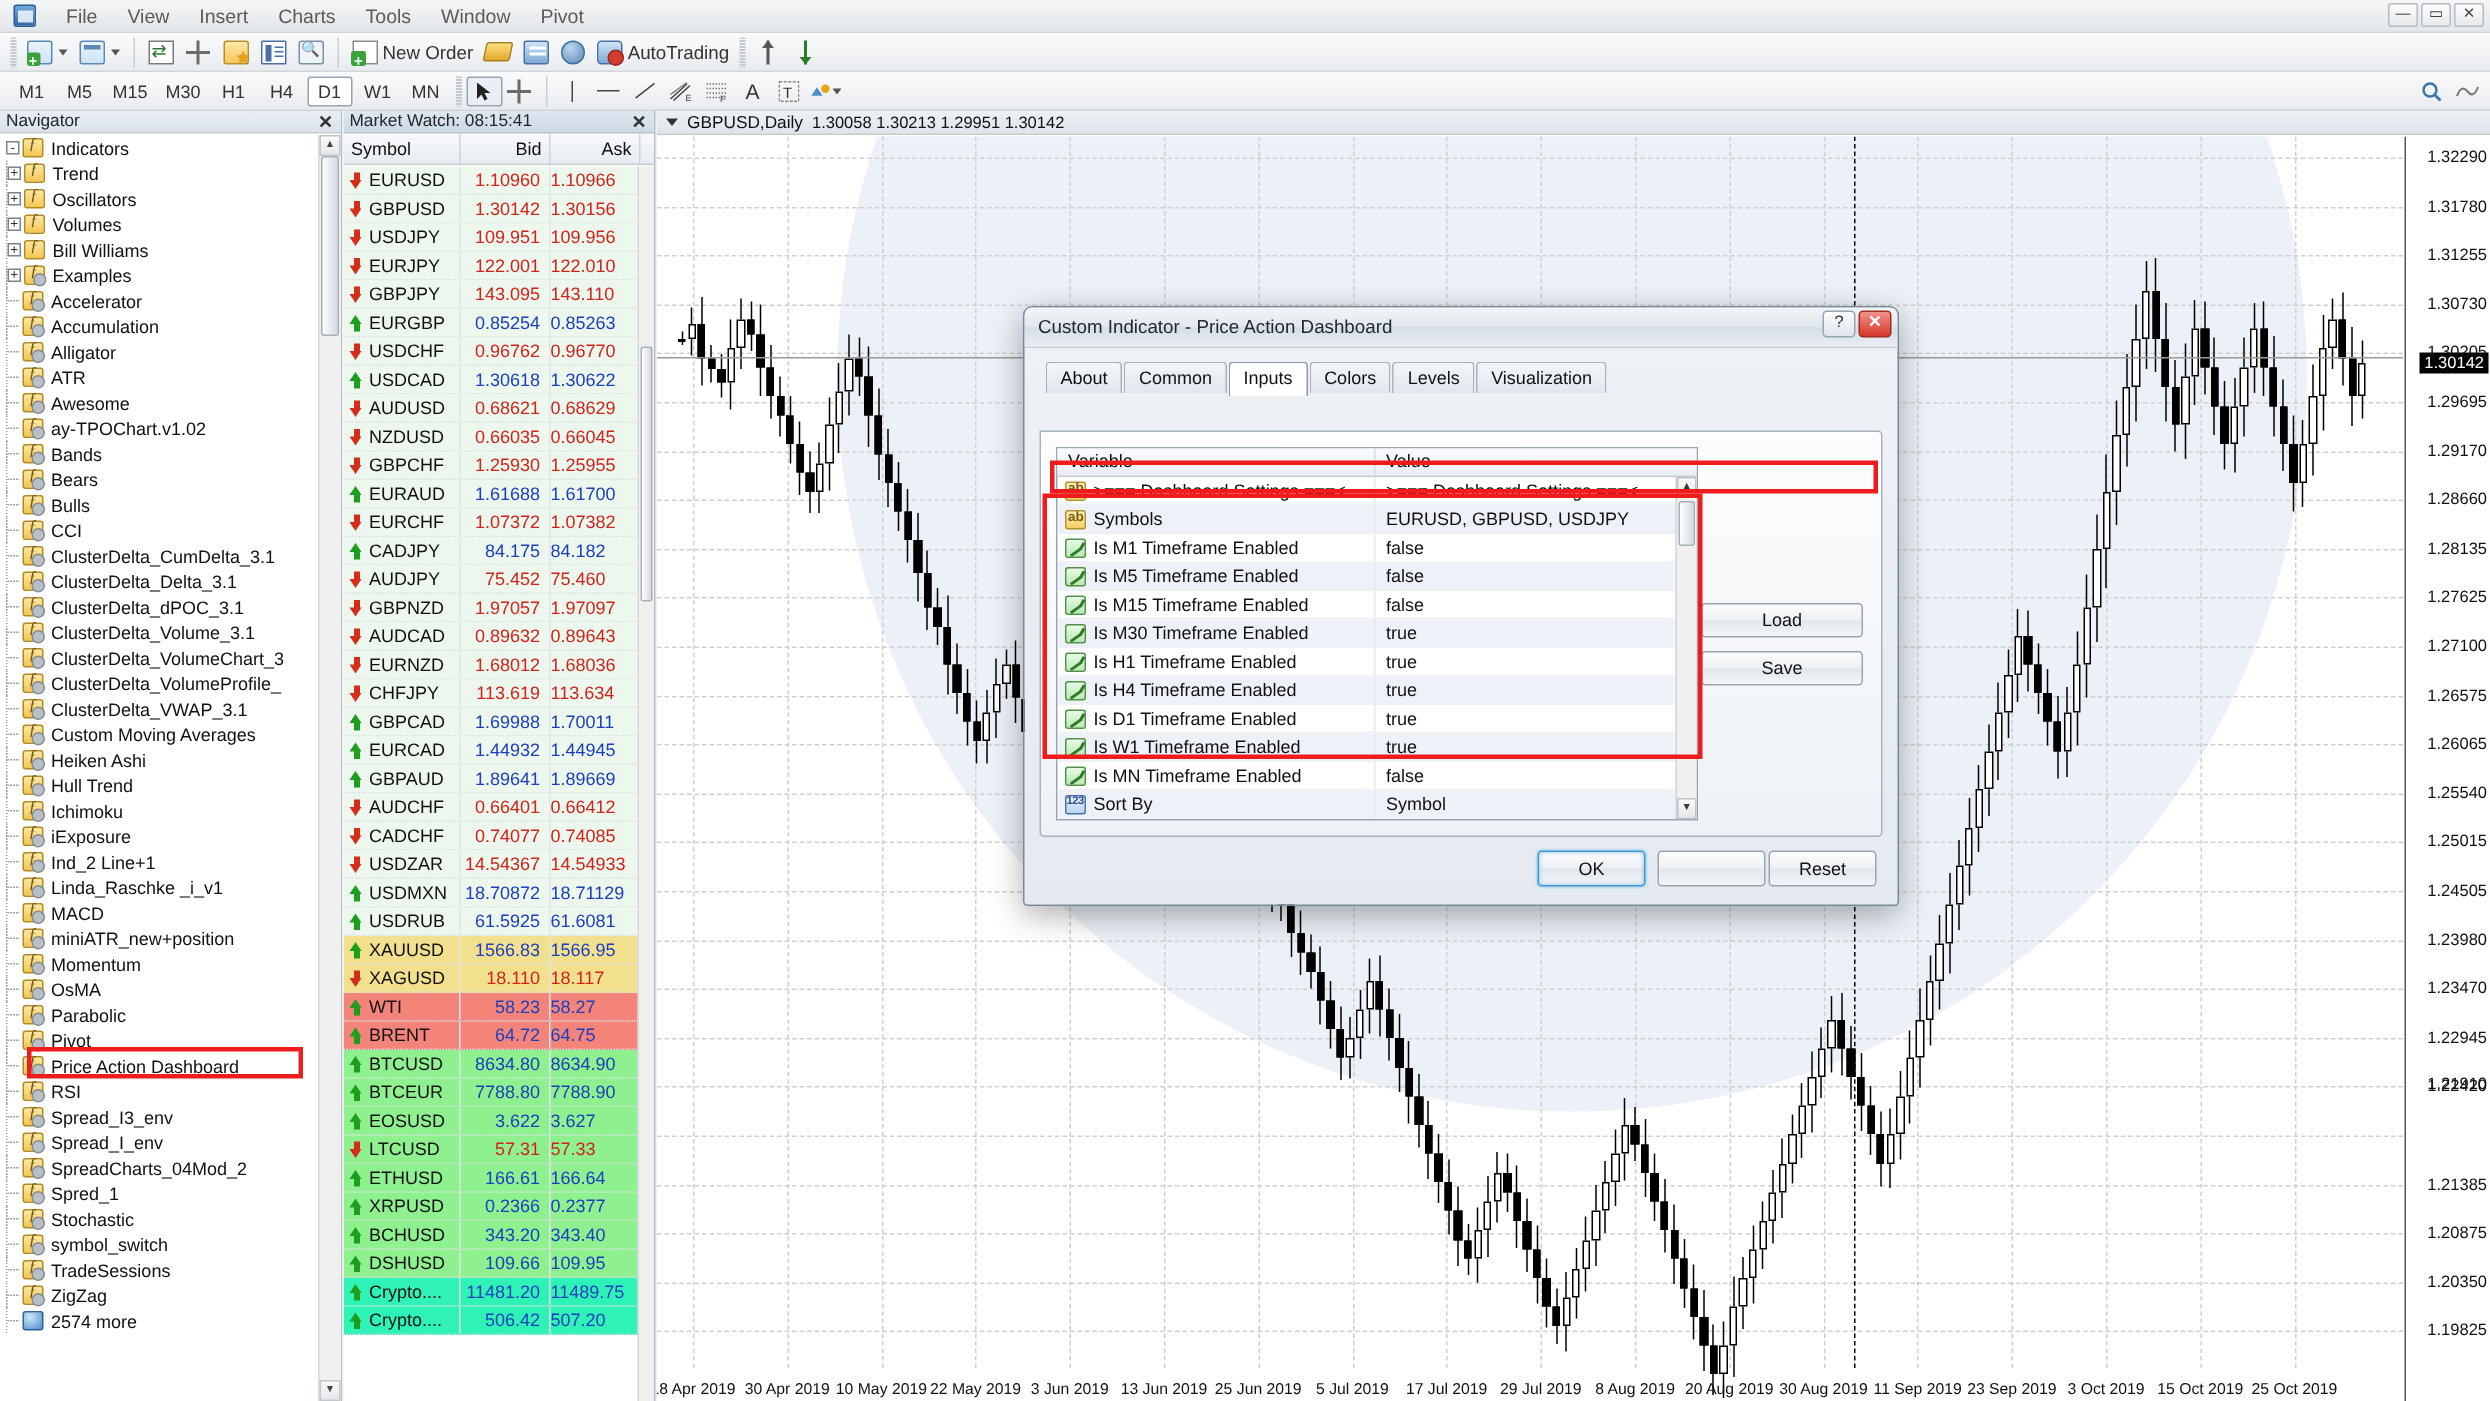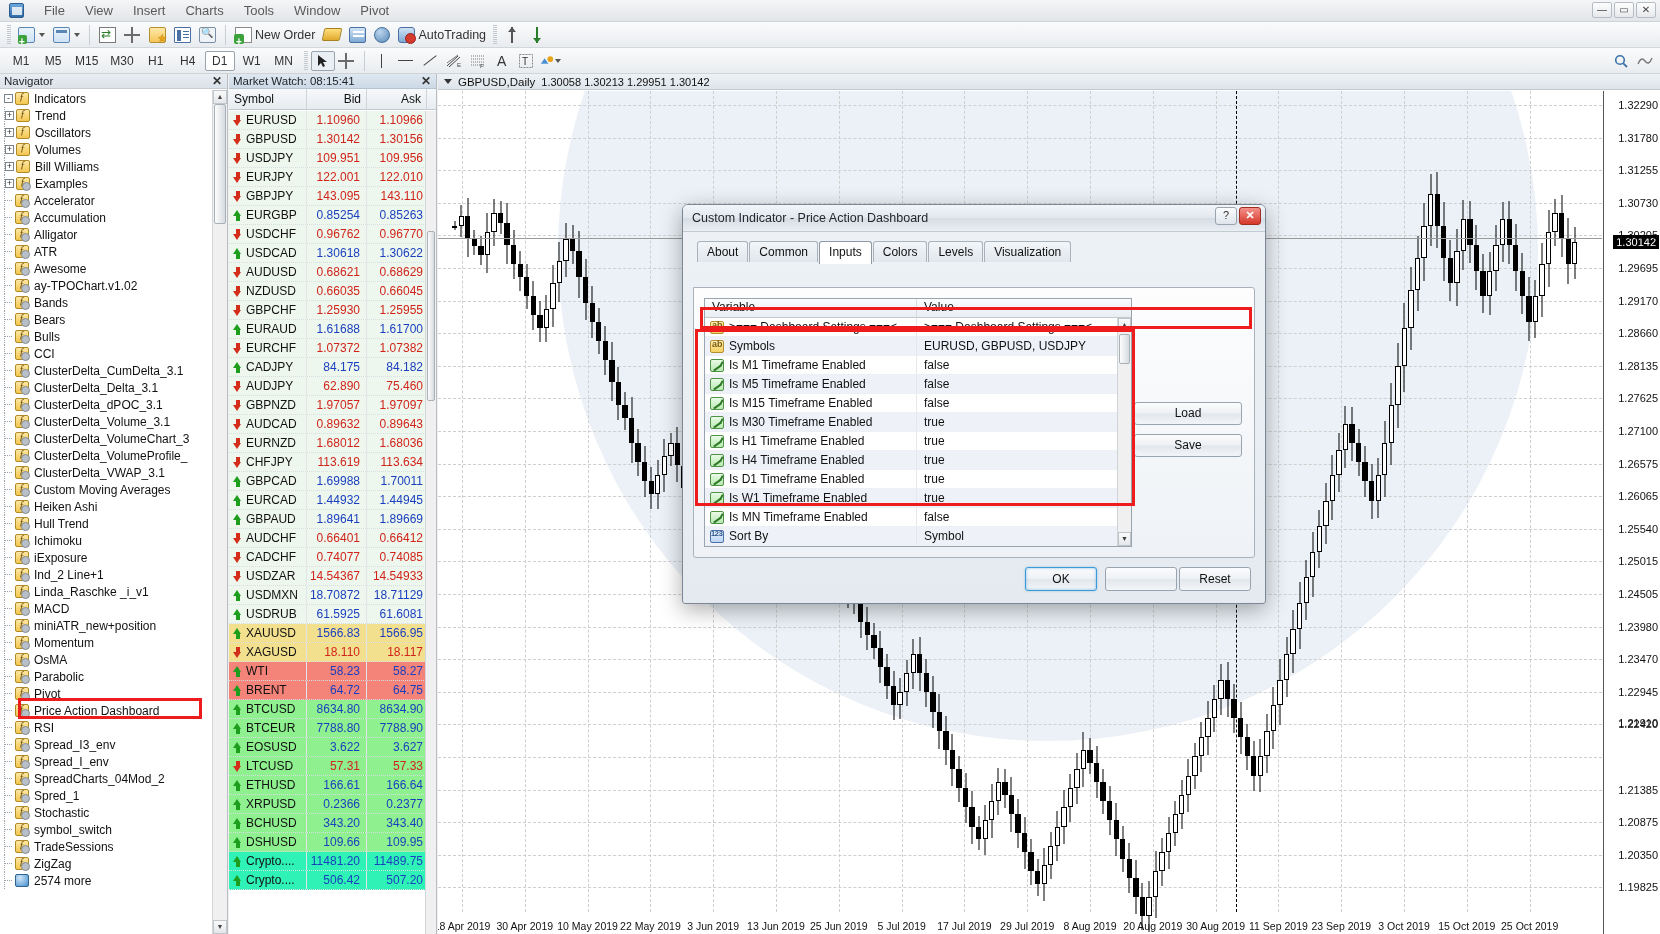--- a/index.html
+++ b/index.html
@@ -146,21 +146,21 @@
   .mw-title .x { position:absolute; right:5px; top:0px; font-size:12px; color:#333; font-weight:bold;}
   .mw-head { display:flex; height:21px; background:linear-gradient(to bottom,#f7f9fb,#e7ecf1); border-bottom:1px solid #c3c9cf; font-size:12px; color:#111;}
   .mw-head div { display:flex; align-items:center; border-right:1px solid #cfd4d9; padding:0 5px;}
   .mw-head .c1 { width:78px; }
   .mw-head .c2 { width:60px; justify-content:flex-end;}
   .mw-head .c3 { width:60px; justify-content:flex-end;}
   .mw-body { position:absolute; top:37px; left:0; right:0; bottom:0; overflow:hidden;}
   .mw-row { display:flex; height:19px; font-size:12px; border-bottom:1px dotted #d8dde2; background:#eef7ee;}
   .mw-row .sym { width:78px; display:flex; align-items:center; gap:4px; padding-left:4px; color:#111; border-right:1px solid #e0e5ea;}
   .mw-row .bid { width:60px; text-align:right; padding-right:6px; line-height:18px; border-right:1px solid #e0e5ea;}
-  .mw-row .ask { width:62px; text-align:right; padding-right:6px; line-height:18px;}
+  .mw-row .ask { width:62px; padding-right:6px; line-height:18px;}
   .arr { width:9px; height:11px; position:relative; flex:none;}
   .arr.up:after { content:""; position:absolute; left:0; top:0; border-left:4.5px solid transparent; border-right:4.5px solid transparent; border-bottom:6px solid #1d9e1d;}
   .arr.up:before { content:""; position:absolute; left:2.5px; top:5px; width:4px; height:6px; background:#1d9e1d;}
   .arr.dn:after { content:""; position:absolute; left:0; bottom:0; border-left:4.5px solid transparent; border-right:4.5px solid transparent; border-top:6px solid #d42e1a;}
   .arr.dn:before { content:""; position:absolute; left:2.5px; top:0; width:4px; height:6px; background:#d42e1a;}
   .up-txt { color:#1a3fbe; }
   .dn-txt { color:#d0241a; }
   .mw-sb { position:absolute; right:0; top:37px; width:11px; bottom:0; background:#f0f0f0; border-left:1px solid #d3d7db;}
   .mw-sb .thumb { position:absolute; left:1px; right:1px; top:120px; height:170px; background:linear-gradient(to right,#fdfdfd,#d6dbe0); border:1px solid #a8b0b8; border-radius:2px;}
 
@@ -817,21 +817,21 @@
             <span>CADJPY</span>
           </span>
           <span class="bid up-txt">84.175</span>
           <span class="ask up-txt">84.182</span>
         </div>
         <div class="mw-row" style="background: rgb(238, 247, 238);">
           <span class="sym">
             <span class="arr dn"></span>
             <span>AUDJPY</span>
           </span>
-          <span class="bid dn-txt">62.890</span>
+          <span class="bid dn-txt">75.452</span>
           <span class="ask dn-txt">75.460</span>
         </div>
         <div class="mw-row" style="background: rgb(238, 247, 238);">
           <span class="sym">
             <span class="arr dn"></span>
             <span>GBPNZD</span>
           </span>
           <span class="bid dn-txt">1.97057</span>
           <span class="ask dn-txt">1.97097</span>
         </div>

